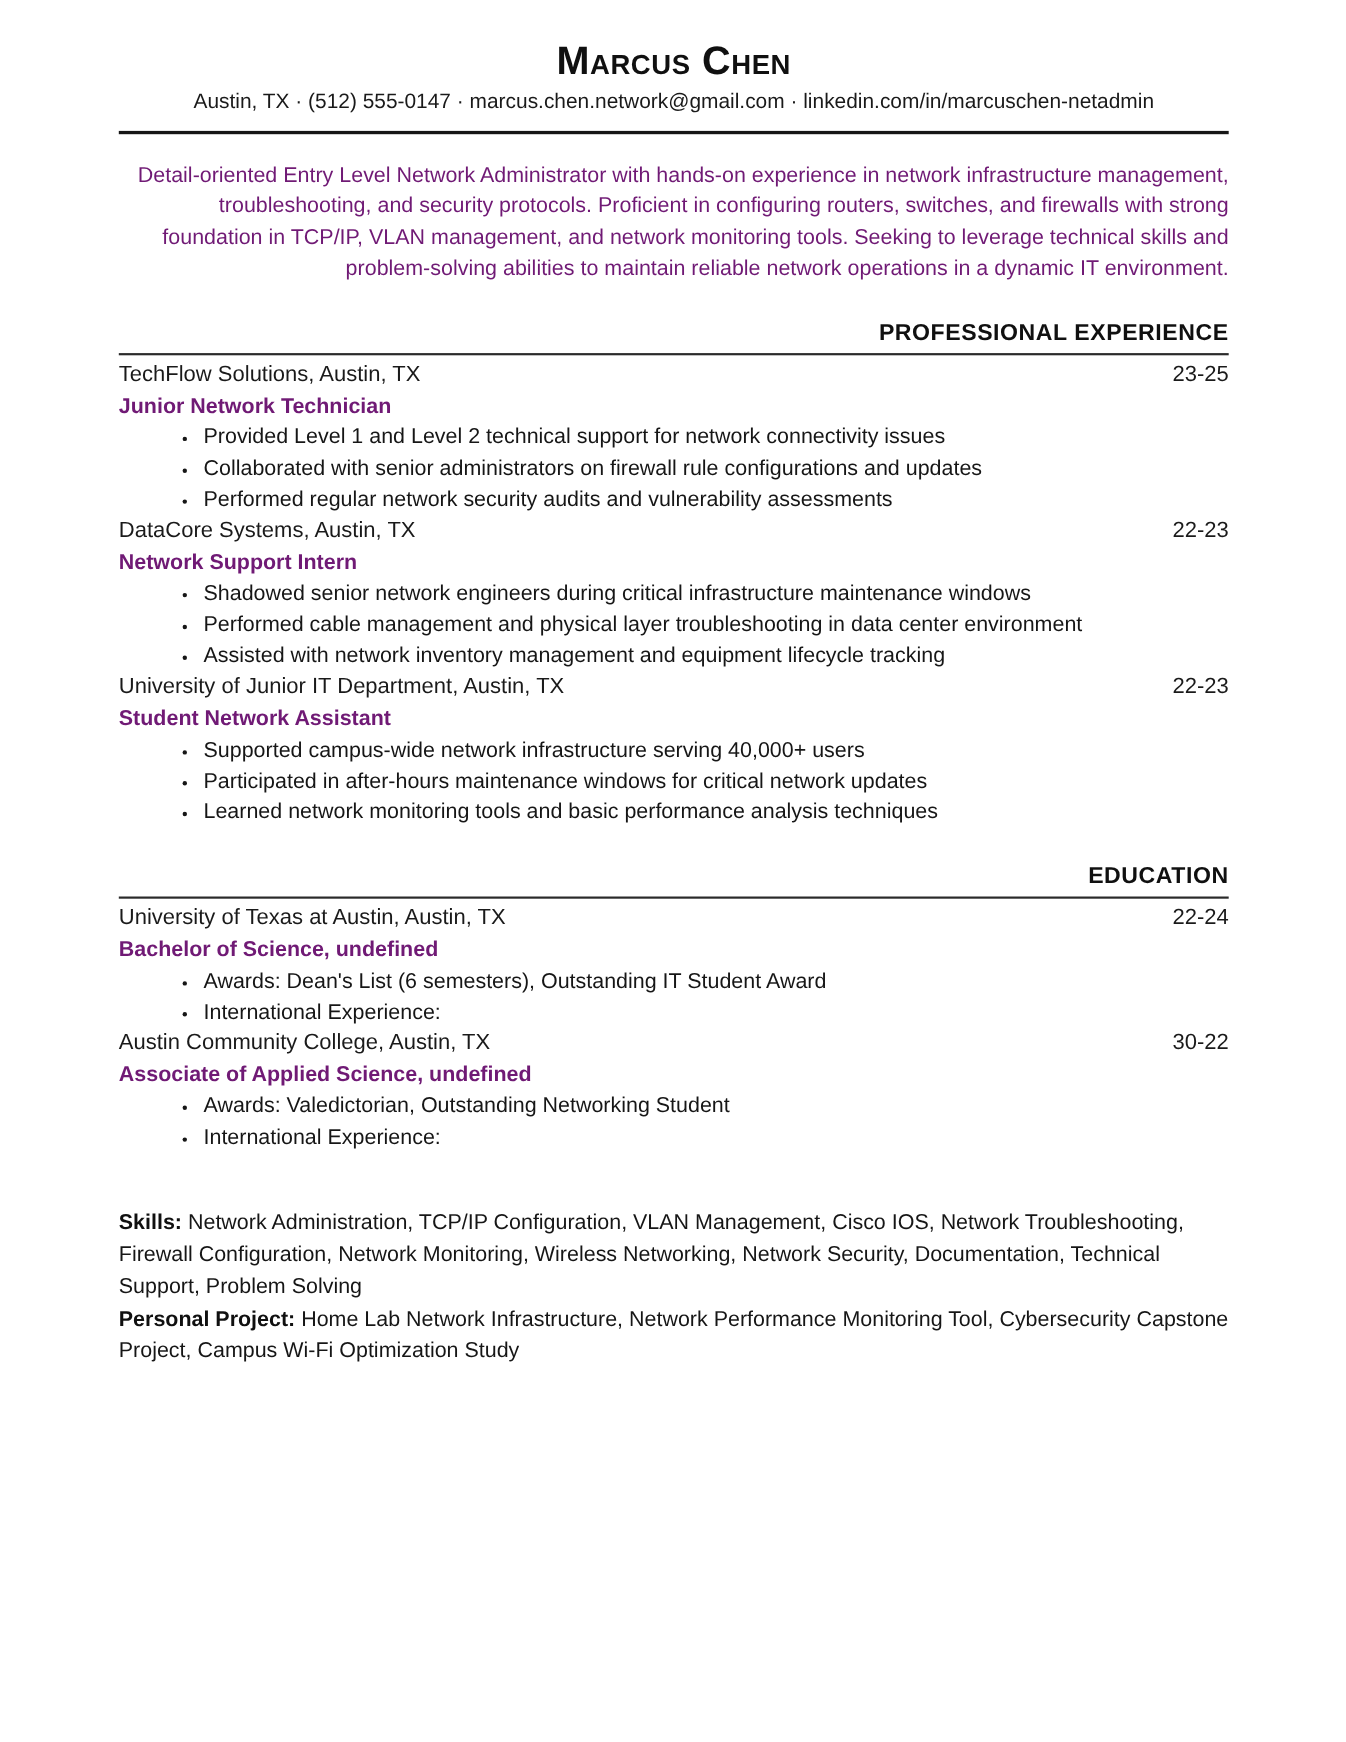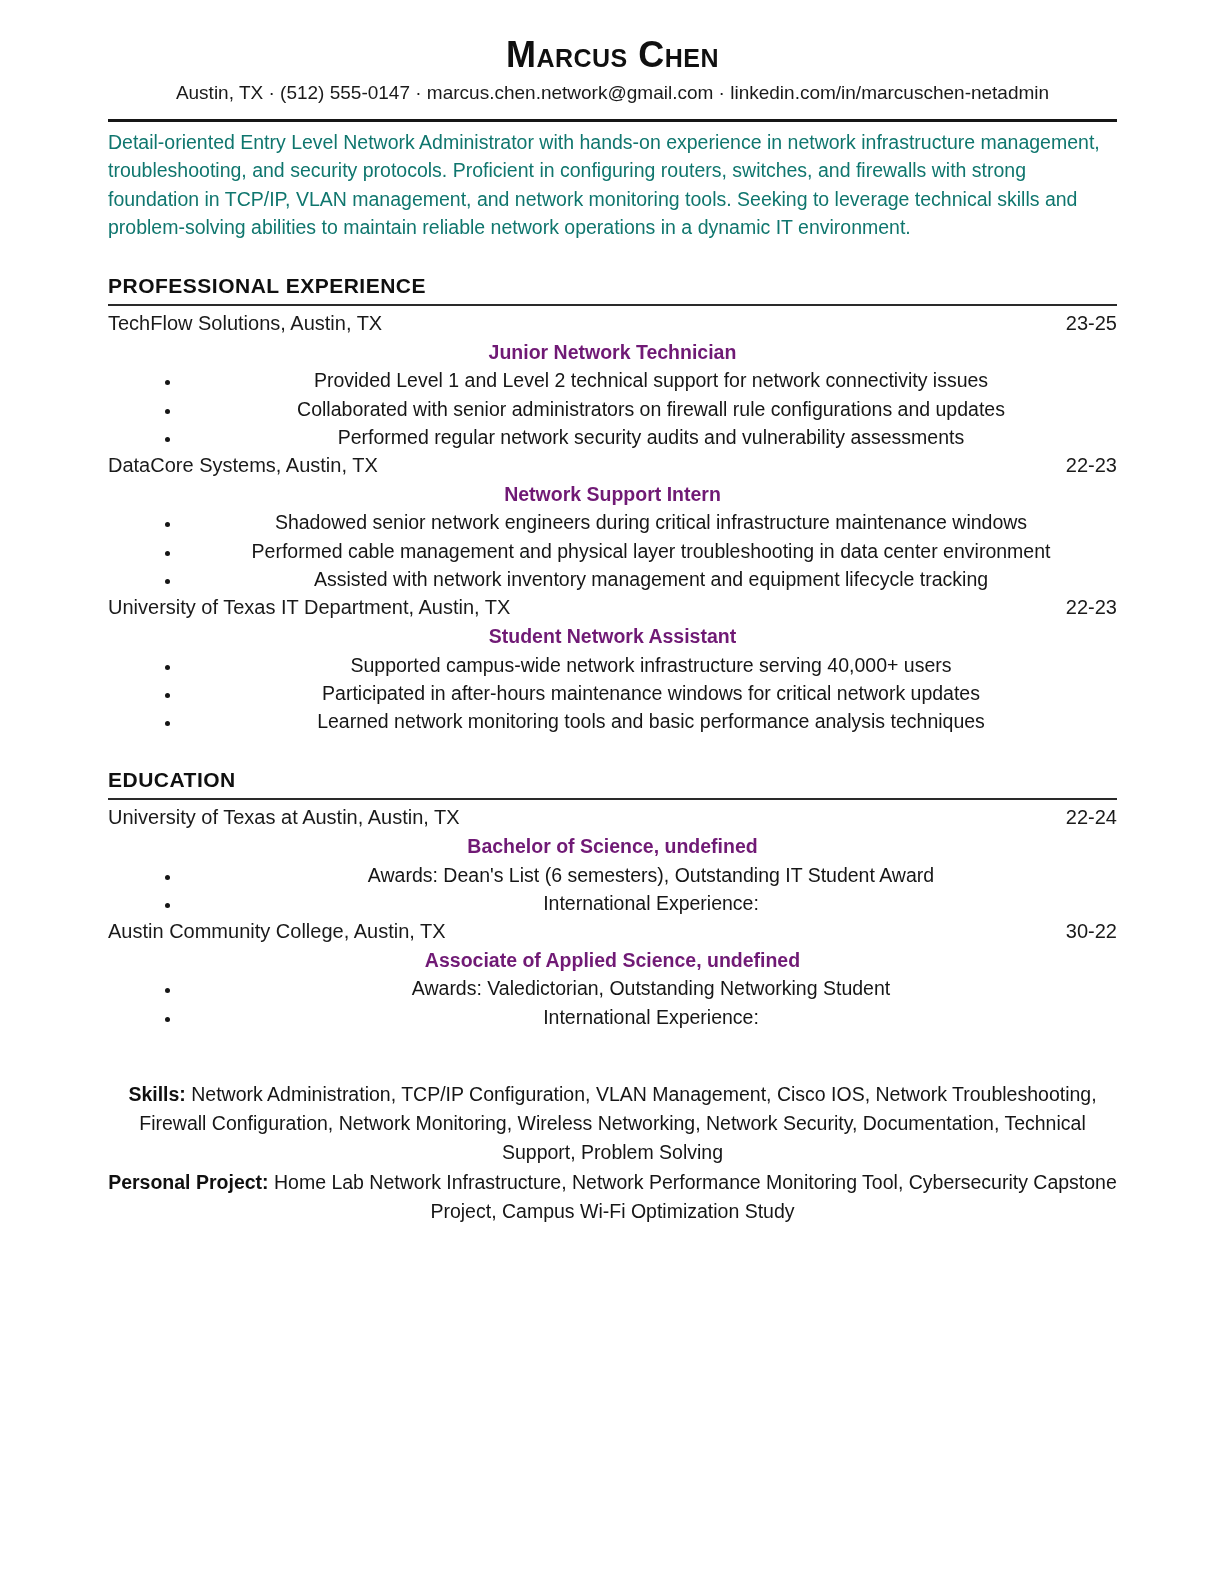--- a/index.html
+++ b/index.html
@@ -39,40 +39,40 @@
     color: #1a1a1a;
   }
   .header-rule {
     margin-top: 13px;
     border-top: 3px solid #161616;
     height: 0;
   }
 
   
   .summary {
-    margin: 6px 0 0 0;
-    font-size: 19.5px;
-    line-height: 1.45;
-    text-align: left;
-    color: #0f766e;
+    margin: 23px 0 0 0;
+    font-size: 19.5px;
+    line-height: 1.45;
+    text-align: right;
+    color: #701a75;
   }
 
   
   section { margin-top: 33px; }
   .sec-title {
     margin: 0;
     padding-bottom: 6px;
     border-bottom: 2px solid #2a2a2a;
-    text-align: left;
+    text-align: right;
     font-size: 21px;
     font-weight: 700;
     letter-spacing: 0.5px;
     color: #101010;
   }
-  .sec-body { padding-top: 3px; text-align: center; }
+  .sec-body { padding-top: 3px; }
   .sec-body.loose { padding-top: 16px; }
 
   
   .entry-head {
     display: flex;
     justify-content: space-between;
     align-items: baseline;
     font-size: 20px;
     line-height: 1.45;
     color: #1a1a1a;
@@ -143,21 +143,21 @@
         <div class="role">Network Support Intern</div>
         <ul class="bullets">
           <li>Shadowed senior network engineers during critical infrastructure maintenance windows</li>
           <li>Performed cable management and physical layer troubleshooting in data center environment</li>
           <li>Assisted with network inventory management and equipment lifecycle tracking</li>
         </ul>
       </div>
 
       <div class="entry">
         <div class="entry-head">
-          <span class="org">University of Texas IT Department, Austin, TX</span>
+          <span class="org">University of Junior IT Department, Austin, TX</span>
           <span class="dates">22-23</span>
         </div>
         <div class="role">Student Network Assistant</div>
         <ul class="bullets">
           <li>Supported campus-wide network infrastructure serving 40,000+ users</li>
           <li>Participated in after-hours maintenance windows for critical network updates</li>
           <li>Learned network monitoring tools and basic performance analysis techniques</li>
         </ul>
       </div>
 

